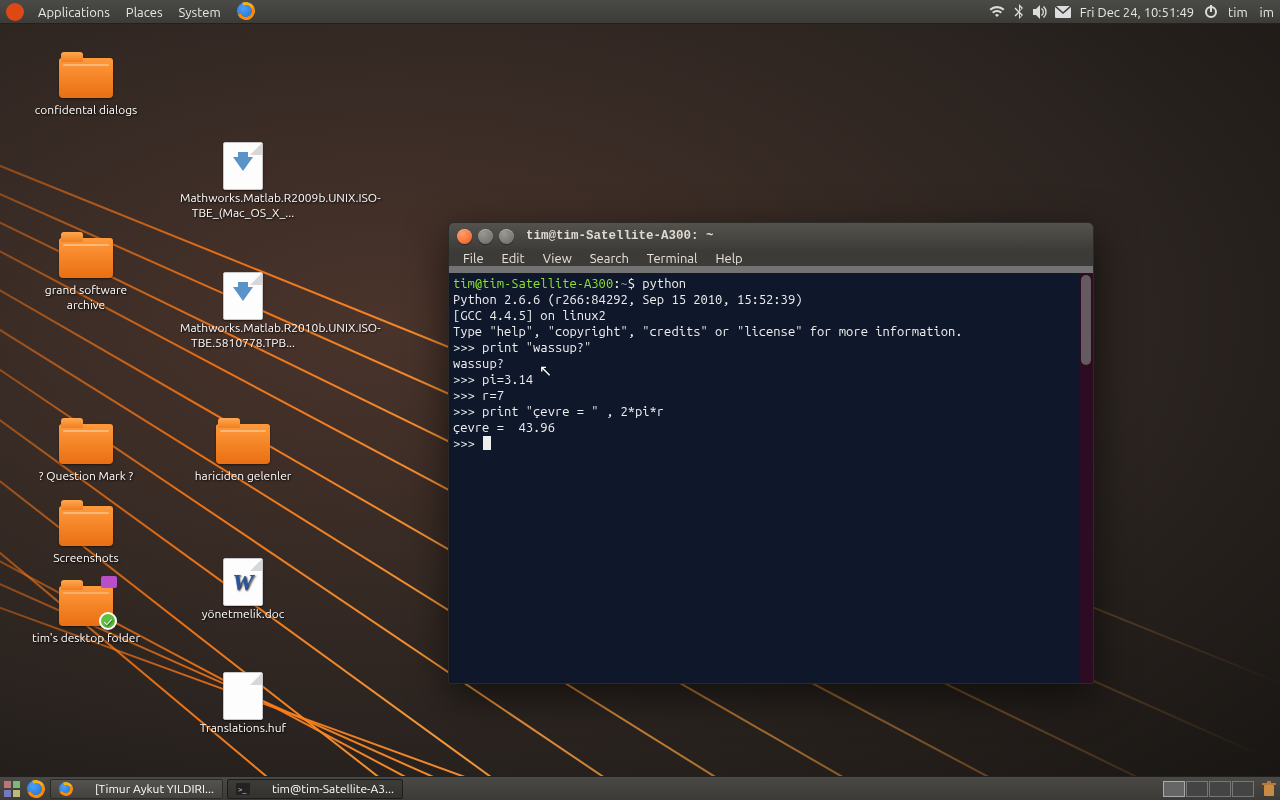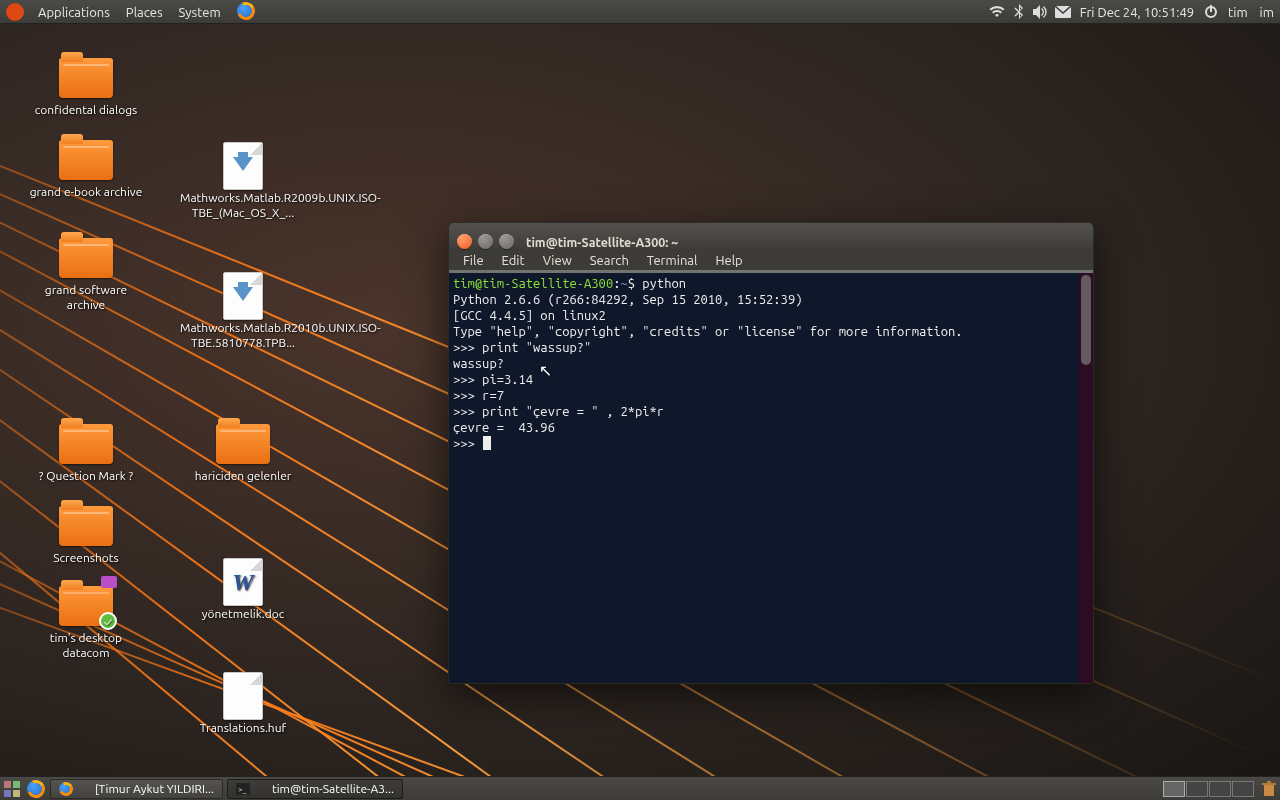--- a/index.html
+++ b/index.html
@@ -79,26 +79,26 @@
 
   .dicon .label { display: inline-block; max-width: 130px; line-height: 1.25; padding: 0 2px; }
   .dicon.wide { width: 150px; }
 
   
   .window {
     position: absolute; left: 448px; top: 222px; width: 646px; height: 462px;
     background: #3c3b37; border: 1px solid #2b2a27; border-radius: 6px 6px 2px 2px;
     box-shadow: 0 12px 40px rgba(0,0,0,0.6); z-index: 50; overflow: hidden;
   }
-  .titlebar { height: 26px; background: linear-gradient(#54524d,#3f3d39); display: flex; align-items: flex-end; padding: 0 8px; gap: 6px; color: #dfdbd2; font-weight: bold; font-size: 12.5px; }
+  .titlebar { height: 26px; background: linear-gradient(#54524d,#3f3d39); display: flex; align-items: center; padding: 0 8px; gap: 6px; color: #dfdbd2; font-weight: bold; font-size: 12.5px; font-family: Liberation Mono, monospace; }
   .win-btn { width: 15px; height: 15px; border-radius: 50%; display: inline-block; box-shadow: inset 0 1px 1px rgba(255,255,255,0.3), 0 1px 1px rgba(0,0,0,0.4); cursor:pointer;}
   .win-btn.close { background: radial-gradient(circle at 35% 30%, #ff9e6a, #ef5a1e); }
   .win-btn.min   { background: radial-gradient(circle at 35% 30%, #9a9892, #6a6862); }
   .win-btn.max   { background: radial-gradient(circle at 35% 30%, #9a9892, #6a6862); }
-  .menubar { height: 24px; background: #3c3b37; display: flex; align-items: center; padding: 0 6px; gap: 2px; color: #e7e3da; font-size: 13px; border-bottom: 3px solid #737373;}
+  .menubar { height: 24px; background: #3c3b37; display: flex; align-items: center; padding: 0 6px; gap: 2px; color: #e7e3da; font-size: 13px; border-bottom: 7px solid #737373;}
   .menubar .mitem { padding: 2px 8px; cursor: pointer; border-radius: 3px; }
   .term-body { position: absolute; top: 50px; left: 0; right: 0; bottom: 0; background: #0f172a; overflow: hidden; }
   .term-scroll { position: absolute; top: 0; right: 0; width: 14px; bottom: 0; background: #2d0b22; }
   .term-scroll .thumb { position: absolute; left: 2px; right: 2px; top: 2px; height: 90px; background: #645a5f; border-radius: 5px; }
   .term-text { padding: 2px 4px; font-family: "Ubuntu Mono","DejaVu Sans Mono",monospace; font-size: 13px; line-height: 16px; color: #eee; white-space: pre; }
   .term-text .prompt-user { color: #8ae234; }
   .term-text .prompt-path { color: #729fcf; }
   .term-text .cursor { display:inline-block; width:8px; height:14px; background:#eee; vertical-align:text-bottom; margin-left:1px;}
   .mouse-cursor { position: absolute; color:#fff; font-size:16px; text-shadow:0 0 2px #000; pointer-events:none;}
 
@@ -164,26 +164,20 @@
 </div>
 
 <div class="desktop">
 
   <div class="dicon" style="left:26px; top:30px;">
     <div class="glyph">
         <div class="folder"></div>
       </div>
     <span class="label">confidental dialogs</span>
   </div>
-  <div class="dicon" style="left:26px; top:112px;">
-    <div class="glyph">
-        <div class="folder"></div>
-      </div>
-    <span class="label">grand e-book archive</span>
-  </div>
   <div class="dicon" style="left:26px; top:210px;">
     <div class="glyph">
         <div class="folder"></div>
       </div>
     <span class="label">grand software archive</span>
   </div>
   <div class="dicon" style="left:26px; top:396px;">
     <div class="glyph">
         <div class="folder"></div>
       </div>
@@ -194,21 +188,21 @@
         <div class="folder"></div>
       </div>
     <span class="label">Screenshots</span>
   </div>
   <div class="dicon" style="left:26px; top:558px;">
     <div class="glyph">
         <div class="folder desktop-variant"></div>
         <span class="badge-star"></span>
         <span class="badge-ok">✓</span>
       </div>
-    <span class="label">tim's desktop datacom</span>
+    <span class="label">tim's desktop folder</span>
   </div>
 
   <div class="dicon wide" style="left:168px; top:118px;">
     <div class="glyph">
         <div class="file-paper download">
           <div class="corner"></div>
         </div>
       </div>
     <span class="label">Mathworks.Matlab.R2009b.UNIX.ISO-TBE_(Mac_OS_X_...</span>
   </div>

